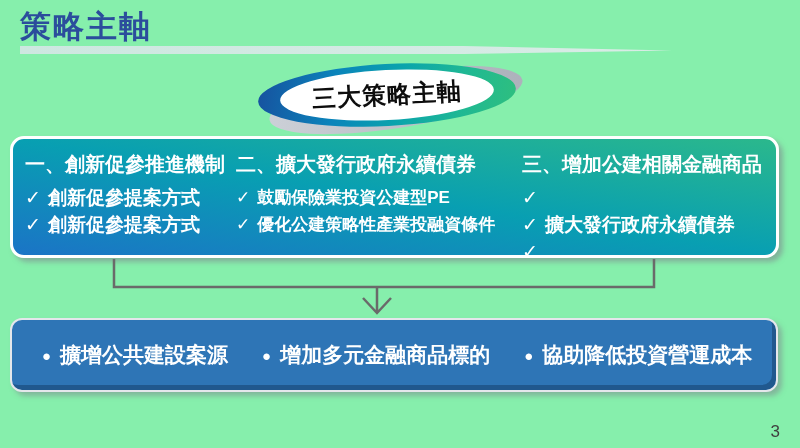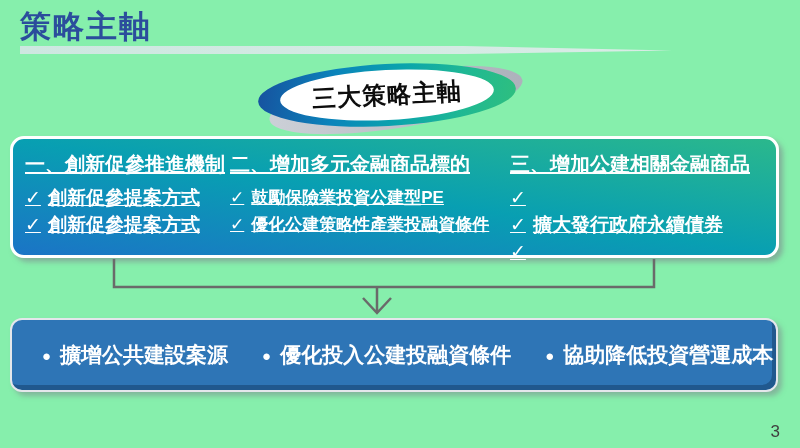--- a/index.html
+++ b/index.html
@@ -34,22 +34,22 @@
     width:214px; height:50px; border-radius:50%; background:#ffffff;
     display:flex; align-items:center; justify-content:center;
   }
   .oval-label { font-size:24px; font-weight:bold; color:#0d0d0d; letter-spacing:1px; }
   
   .strategy-box {
     position:absolute; left:10px; top:136px; width:769px; height:122px; box-sizing:border-box;
     border:3px solid #ffffff; border-radius:14px;
     background:linear-gradient(to top right,#1B74C6,#089FB2 50%,#2BB88C);
     box-shadow:4px 4px 5px rgba(125,130,140,.55);
-    display:flex; 
-    padding:10px 10px 0 12px; color:#ffffff;text-decoration:underline;
+    display:flex; justify-content:space-between;
+    padding:10px 10px 0 12px; color:#ffffff;
   }
   .col1 { width:205px; } .col2 { width:268px; } .col3 { width:244px;margin-left:12px; }
   .col-heading { font-size:20px; font-weight:bold; white-space:nowrap; margin:2px 0 6px 0; }
   .check-row { display:flex; gap:7px; font-weight:bold; font-size:19px; line-height:27px; white-space:nowrap; }
   .col2 .check-row { font-size:17px; }
   .check { flex:0 0 auto; }
   
   .connector { position:absolute; left:0; top:259px; width:800px; height:64px; }
   
   .outcome-bar {
@@ -85,21 +85,21 @@
       <div class="check-row">
         <span class="check">✓</span>
         <span>創新促參提案方式</span>
       </div>
       <div class="check-row">
         <span class="check">✓</span>
         <span>創新促參提案方式</span>
       </div>
     </div>
     <div class="col2">
-      <div class="col-heading">二、增加多元金融商品標的</div>
+      <div class="col-heading">二、擴大發行政府永續債券</div>
       <div class="check-row">
         <span class="check">✓</span>
         <span>鼓勵保險業投資公建型PE</span>
       </div>
       <div class="check-row">
         <span class="check">✓</span>
         <span>優化公建策略性產業投融資條件</span>
       </div>
     </div>
     <div class="col3">
@@ -121,21 +121,21 @@
     <path d="M114 0 V28 M654 0 V28 M112.75 28 H655.25 M377 28 V52 M363 39 L377 54 L391 39" fill="none" stroke="#6A6A6A" stroke-width="2.5"></path>
   </svg>
 
   <div class="outcome-bar">
     <div class="outcome-item">
       <span class="outcome-bullet">●</span>
       <span>擴增公共建設案源</span>
     </div>
     <div class="outcome-item">
       <span class="outcome-bullet">●</span>
-      <span>優化投入公建投融資條件</span>
+      <span>增加多元金融商品標的</span>
     </div>
     <div class="outcome-item">
       <span class="outcome-bullet">●</span>
       <span>協助降低投資營運成本</span>
     </div>
   </div>
 
   <div class="page-num">3</div>
 
 </div>

